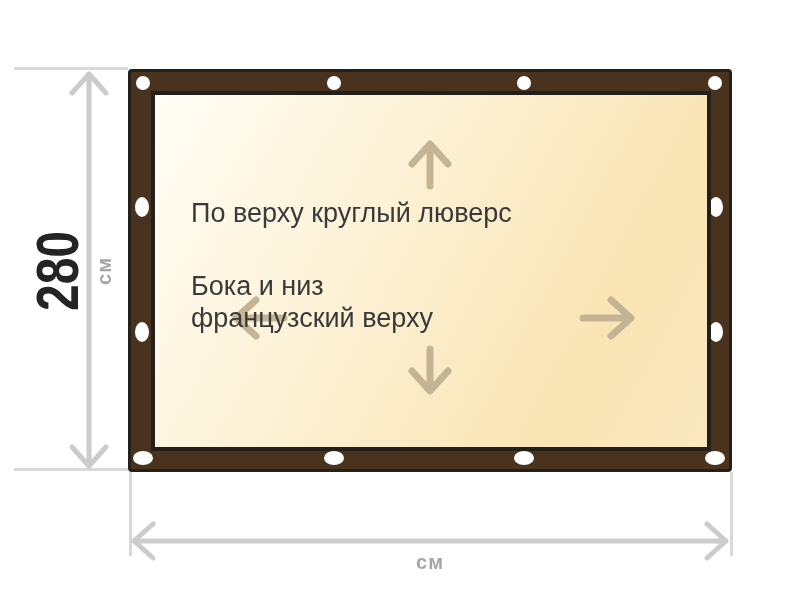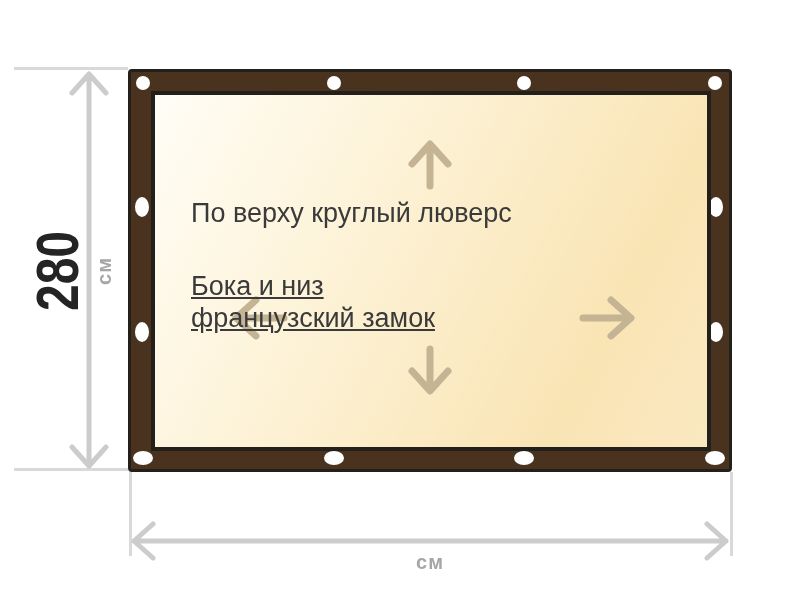--- a/index.html
+++ b/index.html
@@ -84,23 +84,23 @@
       </div>
 
       <div class="note" style="top:102px;">По верху круглый люверс</div>
 
       <div class="arrow" style="left:73px;top:201px;">
         <svg width="64" height="44" viewBox="0 0 64 44" fill="none">
           <path d="M56 22 L10 22 M28 4 L8 22 L28 40" stroke="currentColor" stroke-width="7" stroke-linecap="round" stroke-linejoin="round"></path>
         </svg>
       </div>
 
-      <div class="note" style="top:175px;text-decoration:underline;">
+      <div class="note" style="top:175px;">
         <div>Бока и низ</div>
-        <div>французский замок</div>
+        <div>французский верху</div>
       </div>
 
       <div class="arrow" style="left:420px;top:201px;">
         <svg width="64" height="44" viewBox="0 0 64 44" fill="none">
           <path d="M8 22 L54 22 M36 4 L56 22 L36 40" stroke="currentColor" stroke-width="7" stroke-linecap="round" stroke-linejoin="round"></path>
         </svg>
       </div>
 
       <div class="arrow" style="left:251px;top:248px;">
         <svg width="48" height="56" viewBox="0 0 48 56" fill="none">

